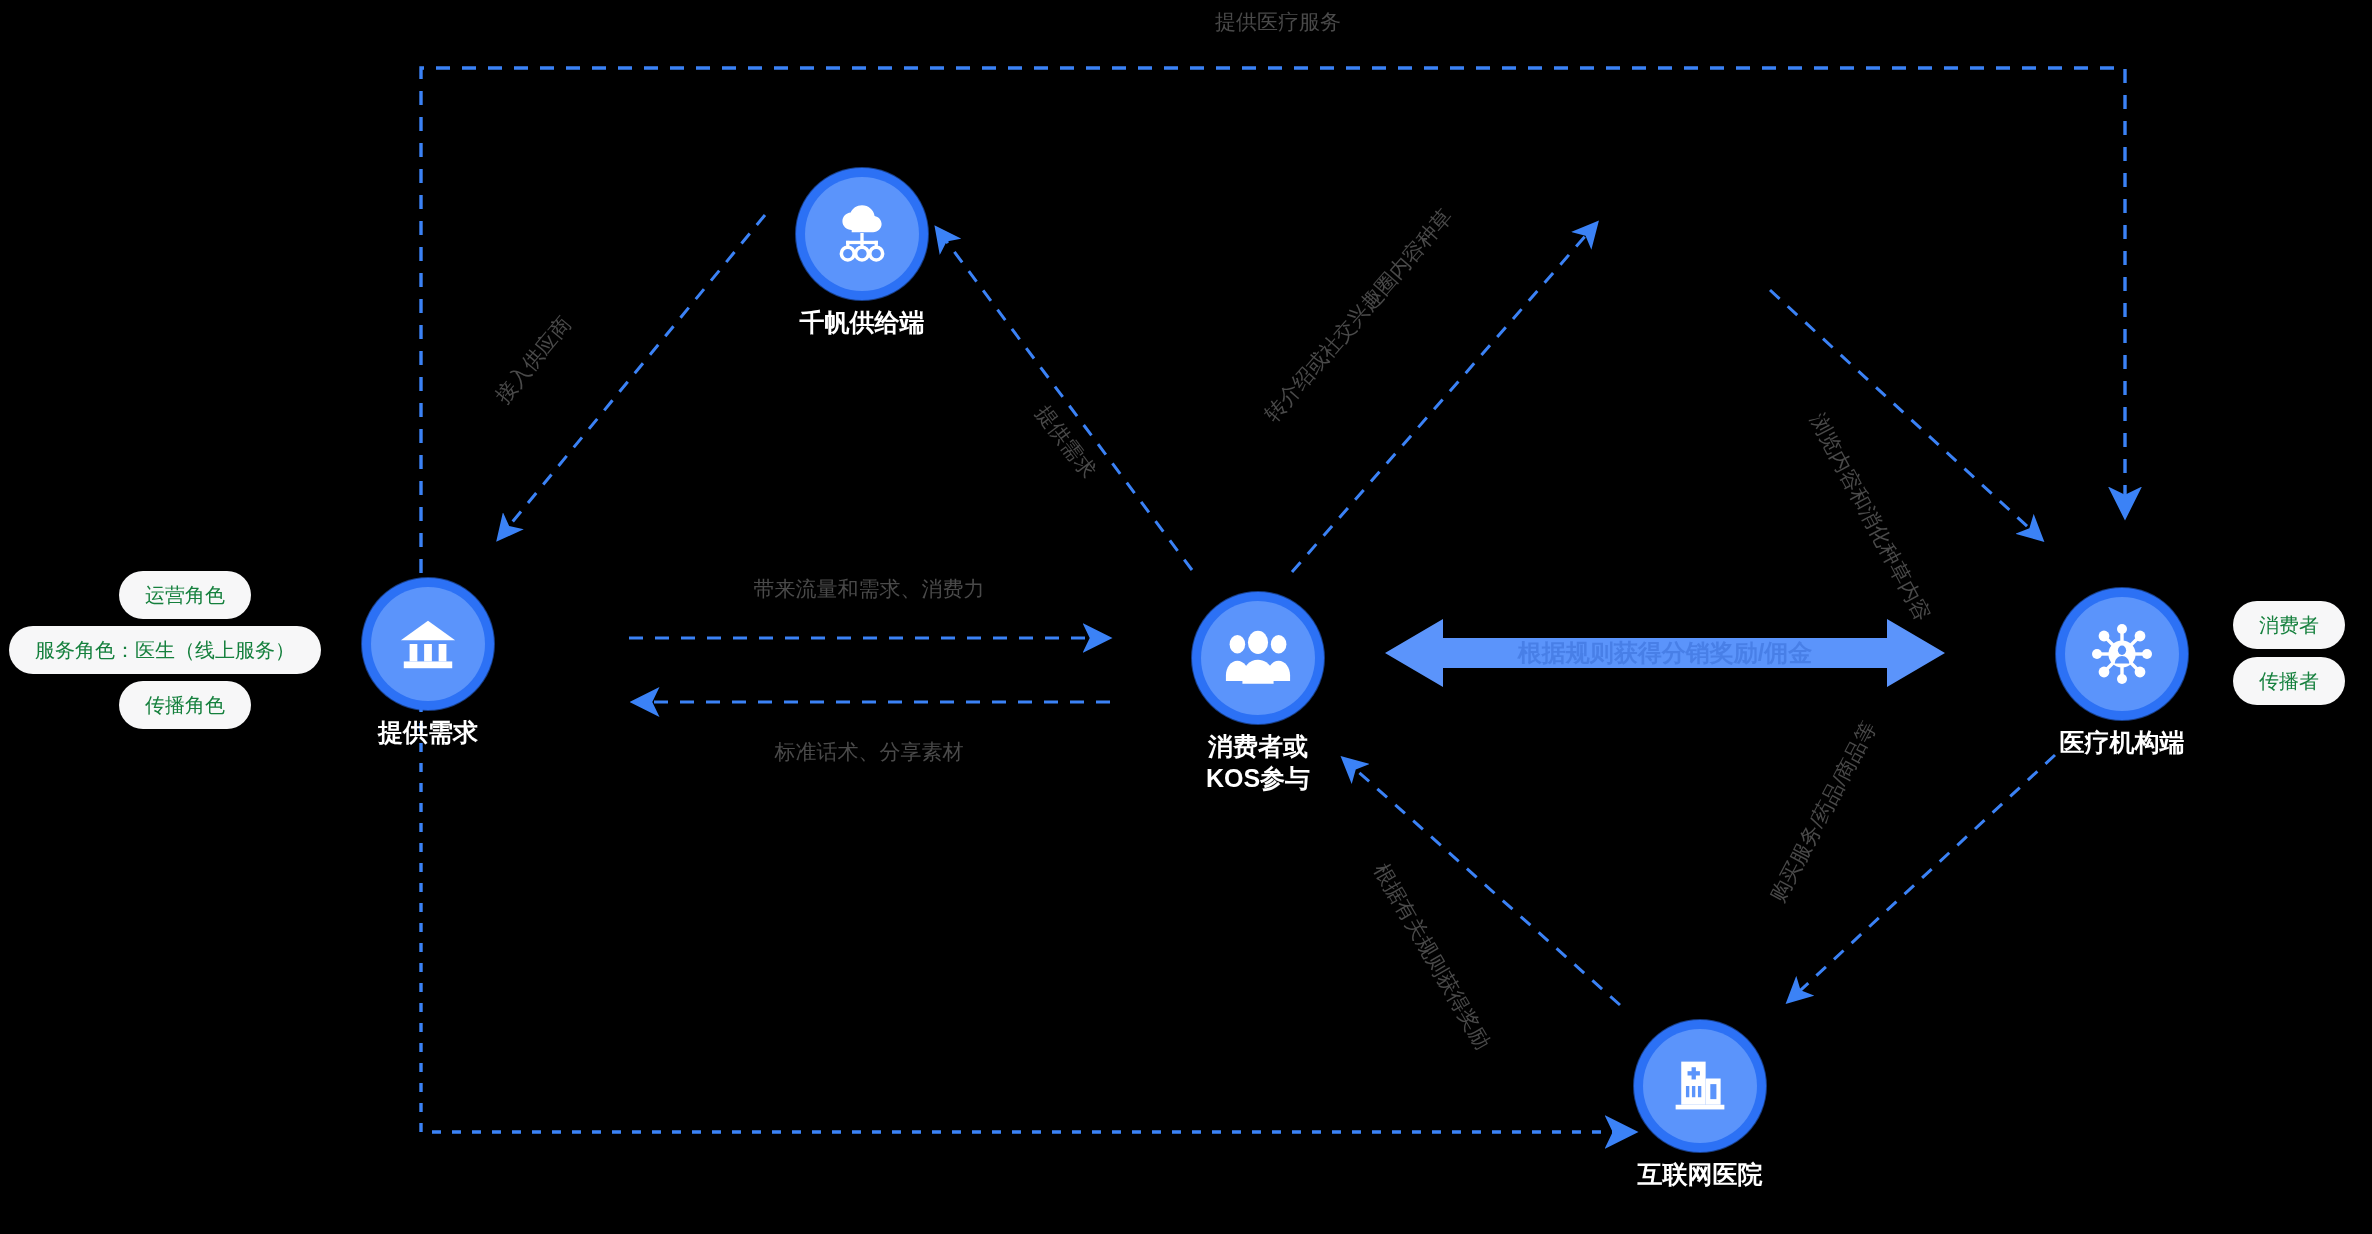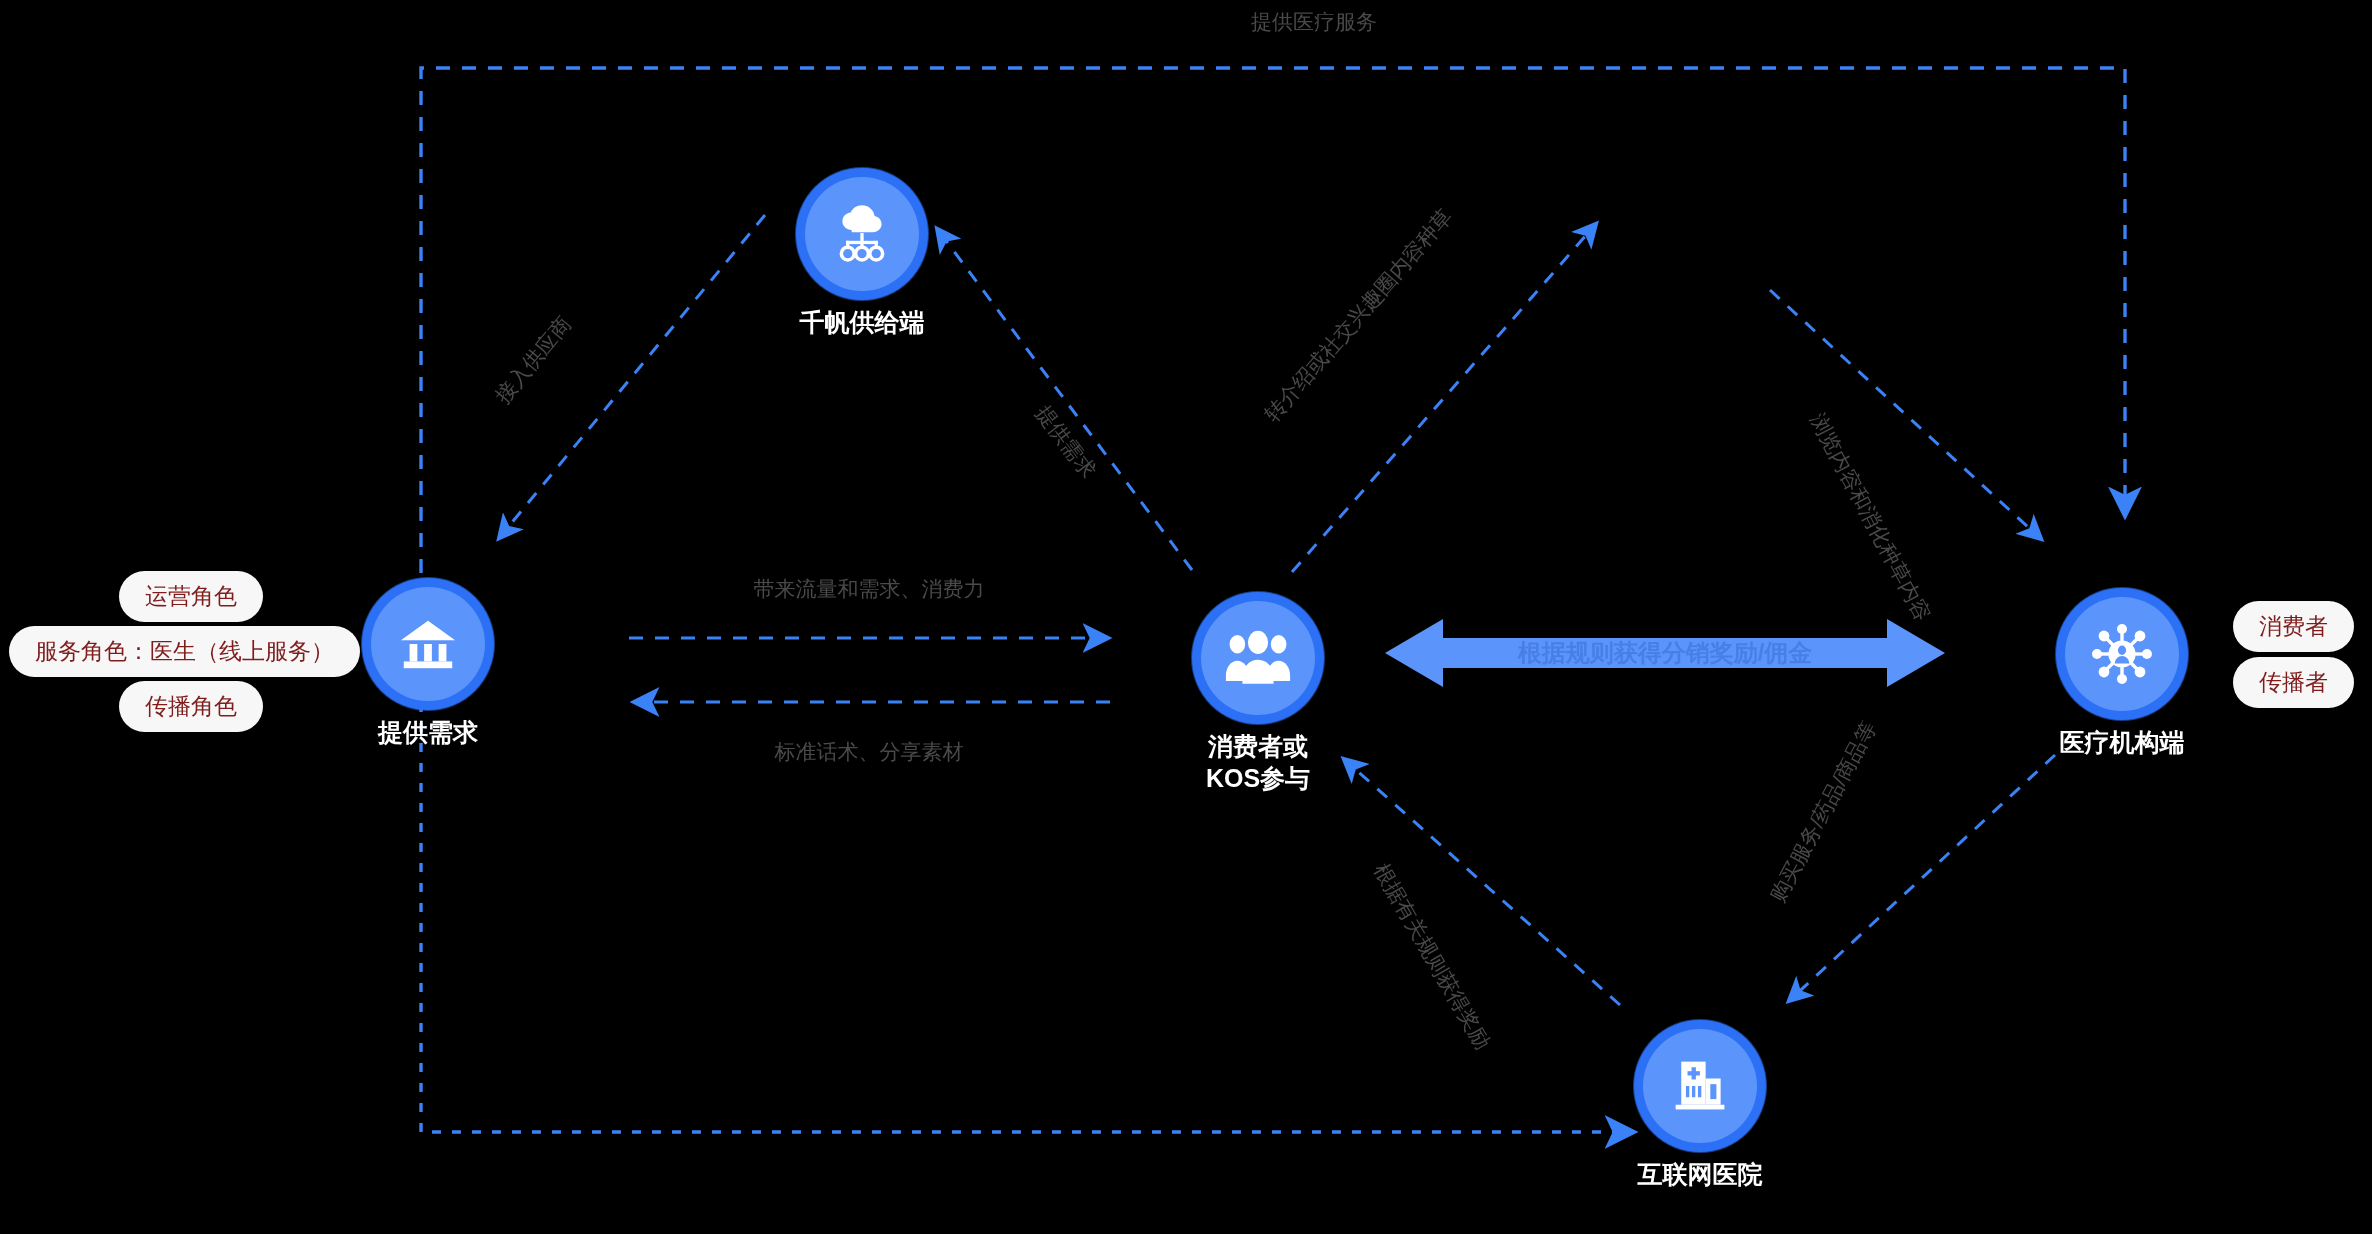--- a/index.html
+++ b/index.html
@@ -60,23 +60,23 @@
     font-weight: bold;
     line-height: 1.28;
     text-align: center;
   }
   .node-label.two-line { white-space: normal; width: 210px; }
 
   
   .pill {
     position: absolute;
     background: #F7F7F8;
-    color: #7f1d1d;
+    color: #15803d;
     border-radius: 999px;
-    font-size: 23px;
+    font-size: 20px;
     line-height: 1;
     padding: 14px 26px;
     white-space: nowrap;
     box-shadow: 0 1px 3px rgba(0,0,0,.18);
   }
 
   
   .edge-label {
     position: absolute;
     color: #4A4A4A;
@@ -266,21 +266,21 @@
     <div class="node-label">互联网医院</div>
   </div>
 
   <div class="pill" style="left:119px; top:571px;">运营角色</div>
   <div class="pill" style="left:9px; top:626px;">服务角色：医生（线上服务）</div>
   <div class="pill" style="left:119px; top:681px;">传播角色</div>
 
   <div class="pill" style="left:2233px; top:601px;">消费者</div>
   <div class="pill" style="left:2233px; top:657px;">传播者</div>
 
-  <div class="edge-label c" style="left:1278px; top:21px;margin-left:36px;">提供医疗服务</div>
+  <div class="edge-label c" style="left:1278px; top:21px;">提供医疗服务</div>
 
   <div class="edge-label" style="left:552px; top:400px; transform: translate(-50%,-50%) rotate(-50.5deg);">接入供应商</div>
 
   <div class="edge-label" style="left:1083px; top:408px; transform: translate(-50%,-50%) rotate(53deg);">提供需求</div>
 
   <div class="edge-label" style="left:1405px; top:418px; transform: translate(-50%,-50%) rotate(-49deg);">转介绍或社交兴趣圈内容种草</div>
 
   <div class="edge-label" style="left:1932px; top:415px; transform: translate(-50%,-50%) rotate(62deg);">浏览内容和消化种草内容</div>
 
   <div class="edge-label c" style="left:869px; top:588px;">带来流量和需求、消费力</div>

